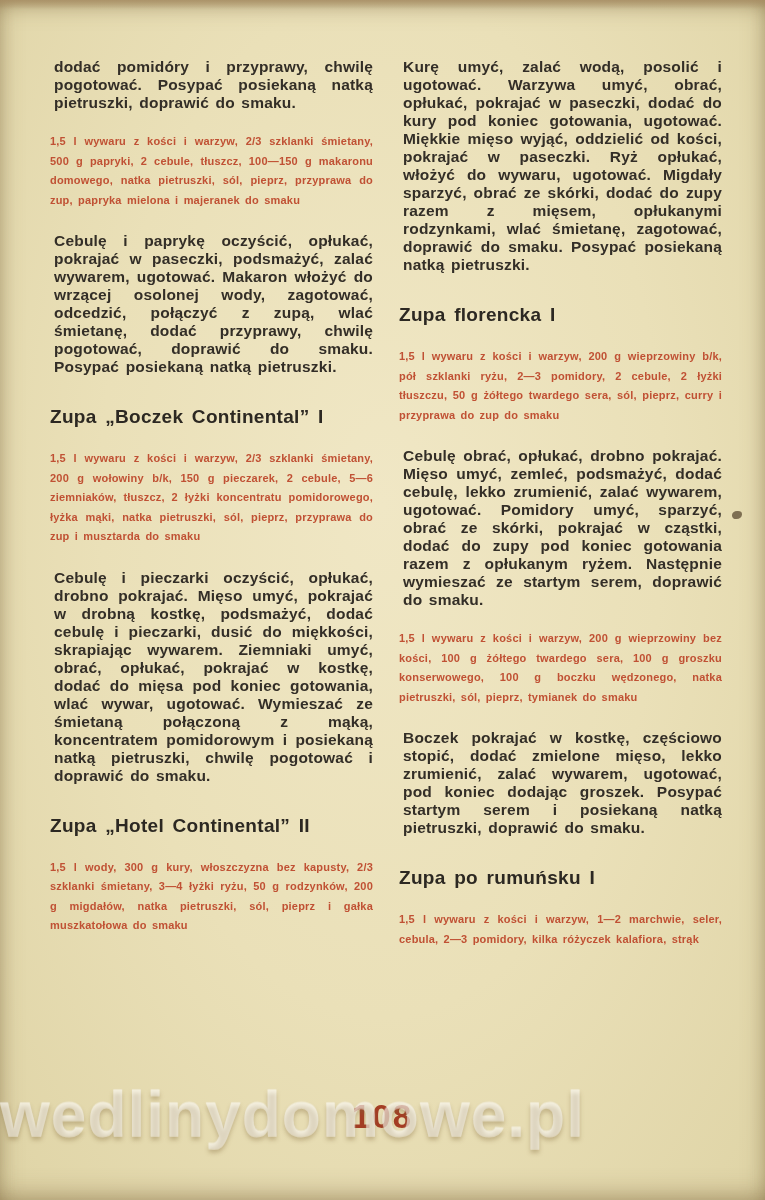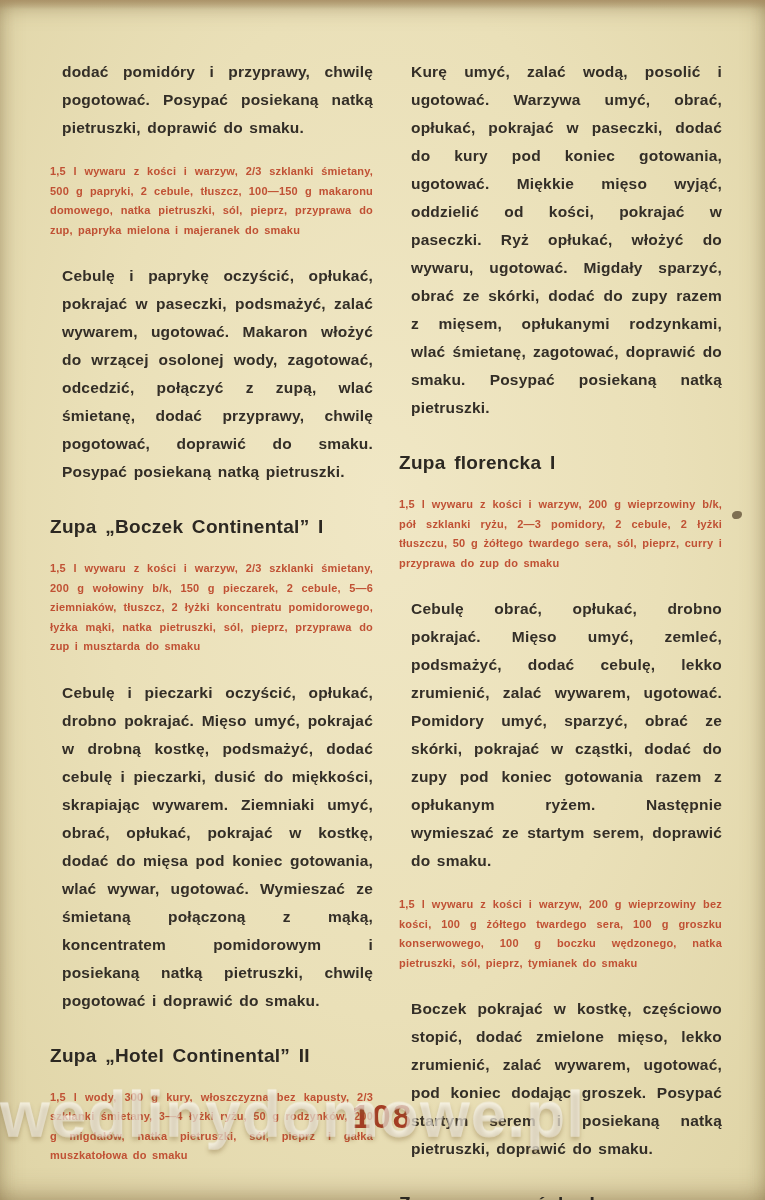--- a/index.html
+++ b/index.html
@@ -36,23 +36,23 @@
     left: 50px;
     right: 43px;
     display: flex;
     gap: 26px;
   }
   .col {
     width: 323px;
     flex: 0 0 323px;
   }
   .body-text {
-    margin: 0 0 20px 12px;
+    margin: 0 0 20px 4px;
     font-size: 15.5px;
-    line-height: 28px;
+    line-height: 18px;
     font-weight: bold;
     color: #332e27;
     text-align: justify;
     letter-spacing: 0.2px;
     word-spacing: 2px;
   }
   .recipe-title {
     margin: 30px 0 21px 0;
     font-size: 19px;
     line-height: 22px;

